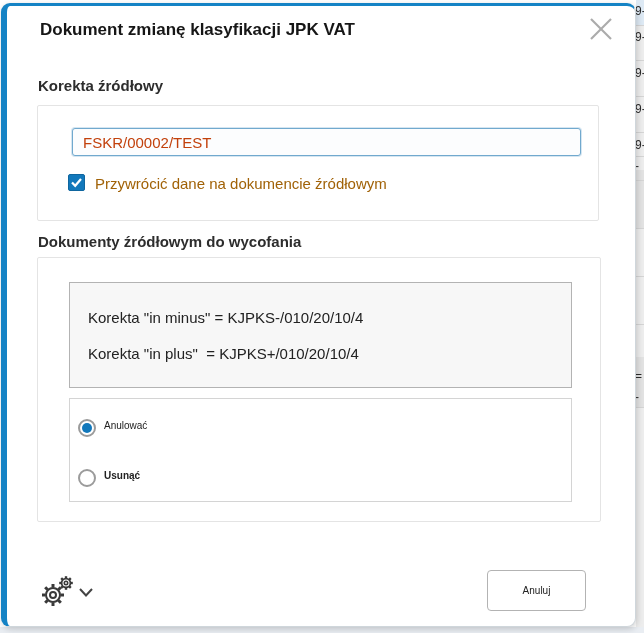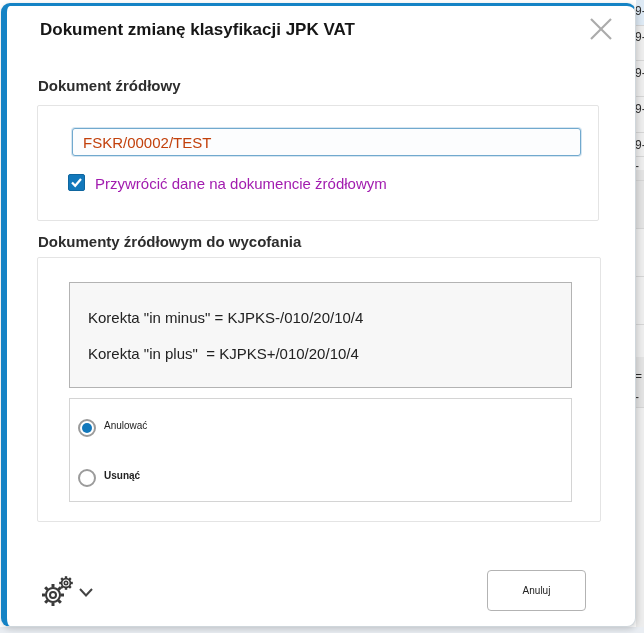--- a/index.html
+++ b/index.html
@@ -53,21 +53,21 @@
     box-shadow:0 0 0 1px #d6e6f1;
     font-family:"Liberation Sans", sans-serif;font-size:15px;color:#c2410c;
     padding:0 10px;outline:none;
   }
   
   .checkbox{
     left:61px;top:168px;width:17px;height:17px;background:#1278bb;
     border:1px solid #0f669f;border-radius:2px;box-sizing:border-box;
   }
   .checkbox svg{position:absolute;left:0;top:0;}
-  .cb-label{left:88px;top:169px;font-size:15px;color:#a21caf;white-space:nowrap;}
+  .cb-label{left:88px;top:169px;font-size:15px;color:#a16207;white-space:nowrap;}
   
   .docs-panel{
     left:62px;top:276px;width:501px;height:104px;
     background:#f7f7f7;border:1px solid #b3b3b3;
   }
   .doc-line{font-size:15px;color:#222;white-space:pre;}
   .dl1{left:81px;top:303px;}
   .dl2{left:81px;top:339px;}
   
   .radio-panel{
@@ -134,21 +134,21 @@
 
   <div class="title">Dokument zmianę klasyfikacji JPK VAT</div>
 
   <div class="close-btn">
     <svg width="26" height="26" viewBox="0 0 26 26">
       <line x1="3" y1="3" x2="23" y2="23" stroke="#ababab" stroke-width="2.2"></line>
       <line x1="23" y1="3" x2="3" y2="23" stroke="#ababab" stroke-width="2.2"></line>
     </svg>
   </div>
 
-  <div class="seclabel sec1">Dokument źródłowy</div>
+  <div class="seclabel sec1">Korekta źródłowy</div>
   <div class="groupbox gb1"></div>
 
   <input class="doc-input" type="text" value="FSKR/00002/TEST" style="">
 
   <div class="checkbox">
     <svg width="15" height="15" viewBox="0 0 15 15">
       <polyline points="3,7.5 6.2,10.8 12,4" fill="none" stroke="#ffffff" stroke-width="2.2"></polyline>
     </svg>
   </div>
   <div class="cb-label">Przywrócić dane na dokumencie źródłowym</div>

